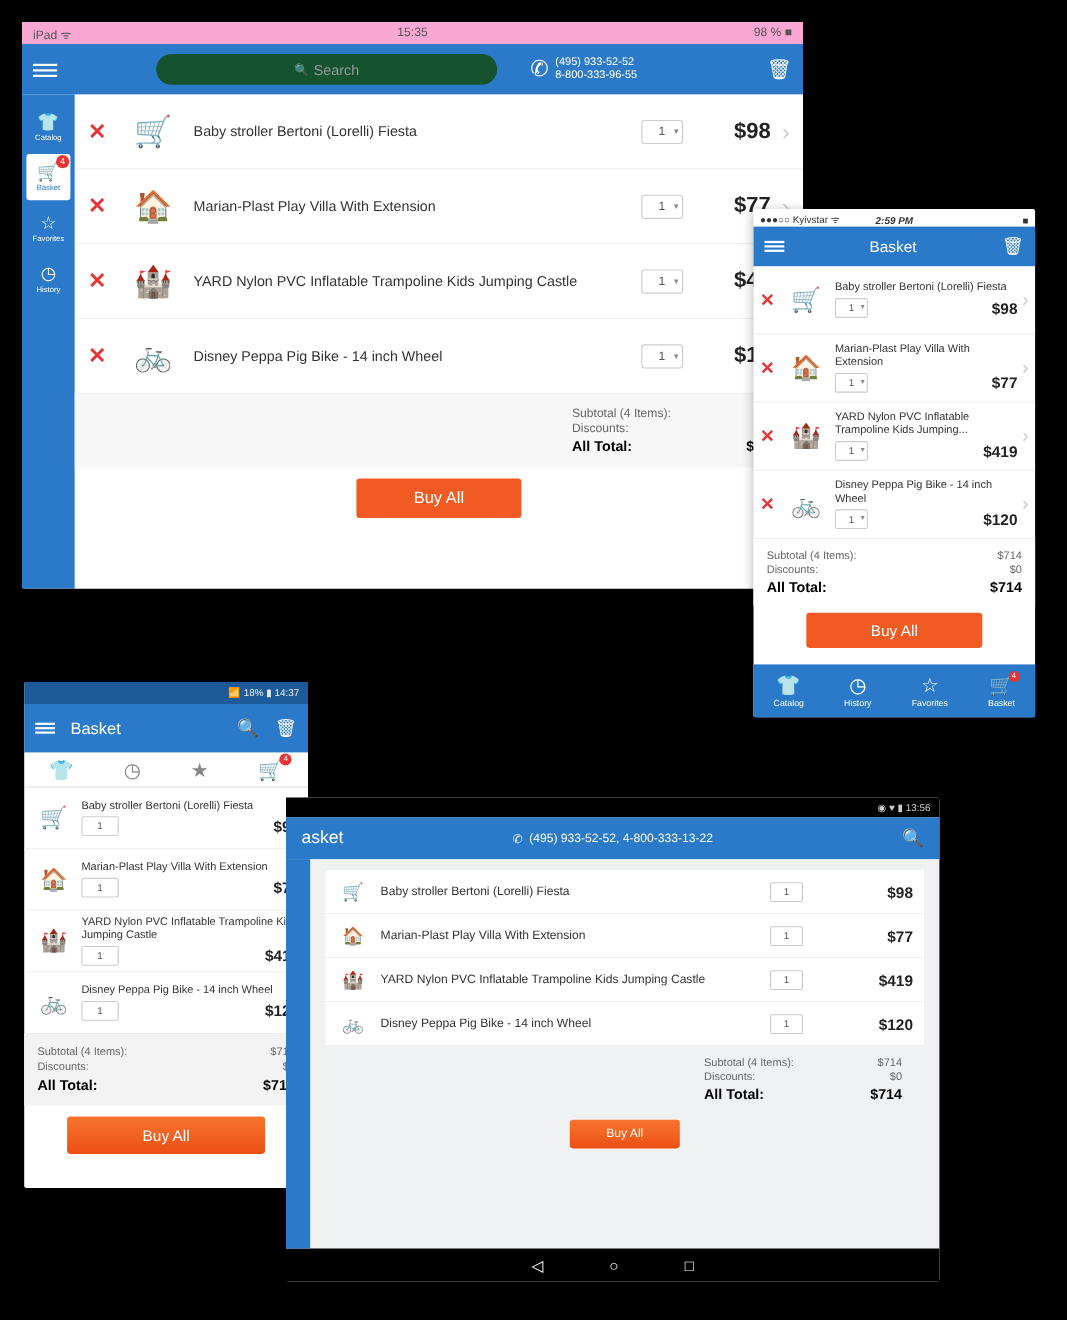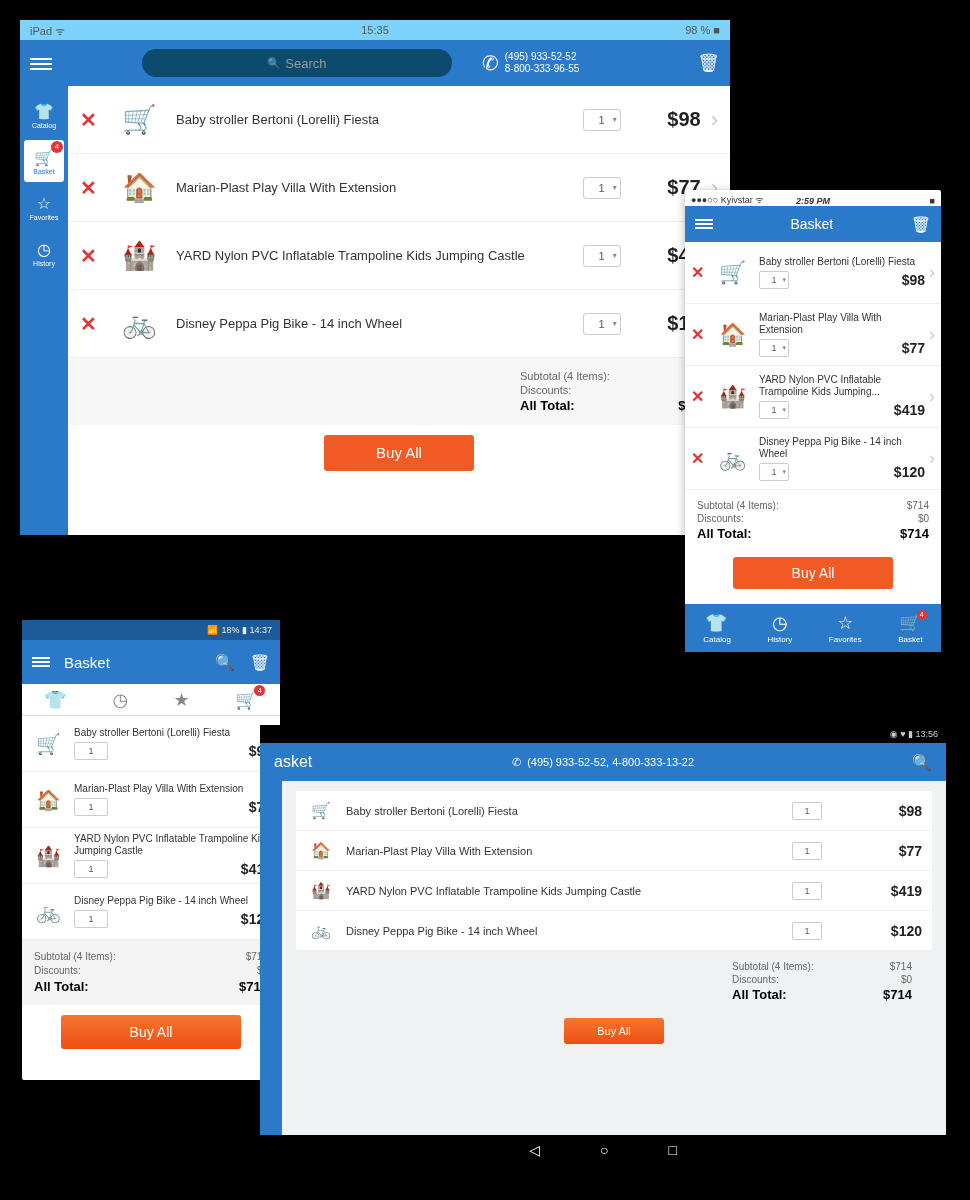--- a/index.html
+++ b/index.html
@@ -1,25 +1,25 @@
 <!DOCTYPE html>
 <html><head>
 <meta charset="utf-8">
 <style>
 * { margin: 0; padding: 0; box-sizing: border-box; font-family: -apple-system, Helvetica, Arial, sans-serif; }
 body { background: #000; width: 970px; height: 1200px; position: relative; overflow: hidden; }
 
 
 .device1 { position: absolute; left: 20px; top: 20px; width: 710px; height: 515px; background: #fff; border-radius: 2px; }
-.d1-statusbar { height: 20px; background: #7dd3fc; display: flex; justify-content: space-between; align-items: center; padding: 0 10px; font-size: 11px; color: #555; }
+.d1-statusbar { height: 20px; background: #f9a8d4; display: flex; justify-content: space-between; align-items: center; padding: 0 10px; font-size: 11px; color: #555; }
 .d1-statusbar .center { position: absolute; left: 50%; transform: translateX(-50%); }
 .d1-header { height: 46px; background: #2b7ac9; display: flex; align-items: center; padding: 0 10px; }
 .d1-hamburger { width: 22px; height: 16px; margin-right: 90px; }
 .d1-hamburger span { display: block; height: 2px; background: #fff; margin: 3px 0; }
-.d1-search { flex: 0 0 310px; height: 28px; background: #0c4a6e; border-radius: 14px; display: flex; align-items: center; justify-content: center; color: #999; font-size: 13px; }
+.d1-search { flex: 0 0 310px; height: 28px; background: #14532d; border-radius: 14px; display: flex; align-items: center; justify-content: center; color: #999; font-size: 13px; }
 .d1-search::before { content: "🔍"; font-size: 11px; margin-right: 4px; opacity: 0.6; }
 .d1-phone { margin-left: 30px; display: flex; align-items: center; color: #fff; font-size: 10px; line-height: 1.2; }
 .d1-phone-icon { font-size: 20px; margin-right: 6px; }
 .d1-trash { margin-left: auto; color: #fff; font-size: 18px; }
 .d1-body { display: flex; height: calc(100% - 66px); }
 .d1-sidebar { width: 48px; background: #2b7ac9; display: flex; flex-direction: column; align-items: center; padding-top: 8px; }
 .d1-sidebtn { width: 40px; height: 42px; display: flex; flex-direction: column; align-items: center; justify-content: center; color: #fff; font-size: 7px; margin-bottom: 4px; position: relative; }
 .d1-sidebtn.active { background: #fff; color: #2b7ac9; border-radius: 3px; }
 .d1-sidebtn .icon { font-size: 16px; margin-bottom: 1px; }
 .d1-sidebtn .badge { position: absolute; top: 1px; right: 1px; background: #e63333; color: #fff; font-size: 8px; width: 12px; height: 12px; border-radius: 6px; text-align: center; line-height: 12px; }
@@ -86,21 +86,21 @@
 .d3-name { font-size: 10px; color: #333; line-height: 1.2; margin-bottom: 3px; }
 .d3-bottom { display: flex; justify-content: space-between; align-items: center; }
 .d3-qty { width: 34px; height: 18px; border: 1px solid #ccc; border-radius: 2px; font-size: 9px; text-align: center; line-height: 16px; color: #555; }
 .d3-price { font-size: 14px; font-weight: bold; color: #222; }
 .d3-totals { padding: 8px 12px; background: #f3f3f3; font-size: 10px; color: #666; }
 .d3-totals div { display: flex; justify-content: space-between; margin: 3px 0; }
 .d3-totals .grand { font-weight: bold; color: #000; font-size: 13px; }
 .d3-buybtn { display: block; margin: 10px auto; width: 180px; height: 34px; background: linear-gradient(#f7752e,#ed4f14); color: #fff; border-radius: 3px; font-size: 14px; text-align: center; line-height: 34px; }
 
 
-.device4 { position: absolute; left: 260px; top: 725px; width: 686px; height: 440px; background: #eff1f3; border-radius: 2px; }
+.device4 { position: absolute; left: 260px; top: 725px; width: 594px; height: 440px; background: #eff1f3; border-radius: 2px; }
 .d4-statusbar { height: 18px; background: #000; display: flex; justify-content: flex-end; align-items: center; padding: 0 8px; font-size: 9px; color: #ccc; }
 .d4-header { height: 38px; background: #2b7ac9; display: flex; align-items: center; padding: 0 14px; color: #fff; font-size: 12px; }
 .d4-title { font-size: 16px; }
 .d4-phone { position: absolute; left: 50%; transform: translateX(-50%); display: flex; align-items: center; font-size: 11px; }
 .d4-phone-icon { margin-right: 6px; }
 .d4-search-icon { margin-left: auto; font-size: 16px; }
 .d4-body { display: flex; height: calc(100% - 86px); }
 .d4-sidebar { width: 22px; background: #2b7ac9; }
 .d4-content { flex: 1; padding: 10px 14px; }
 .d4-row { height: 40px; background: #fff; border-bottom: 1px solid #eee; display: flex; align-items: center; padding: 0 10px; }

